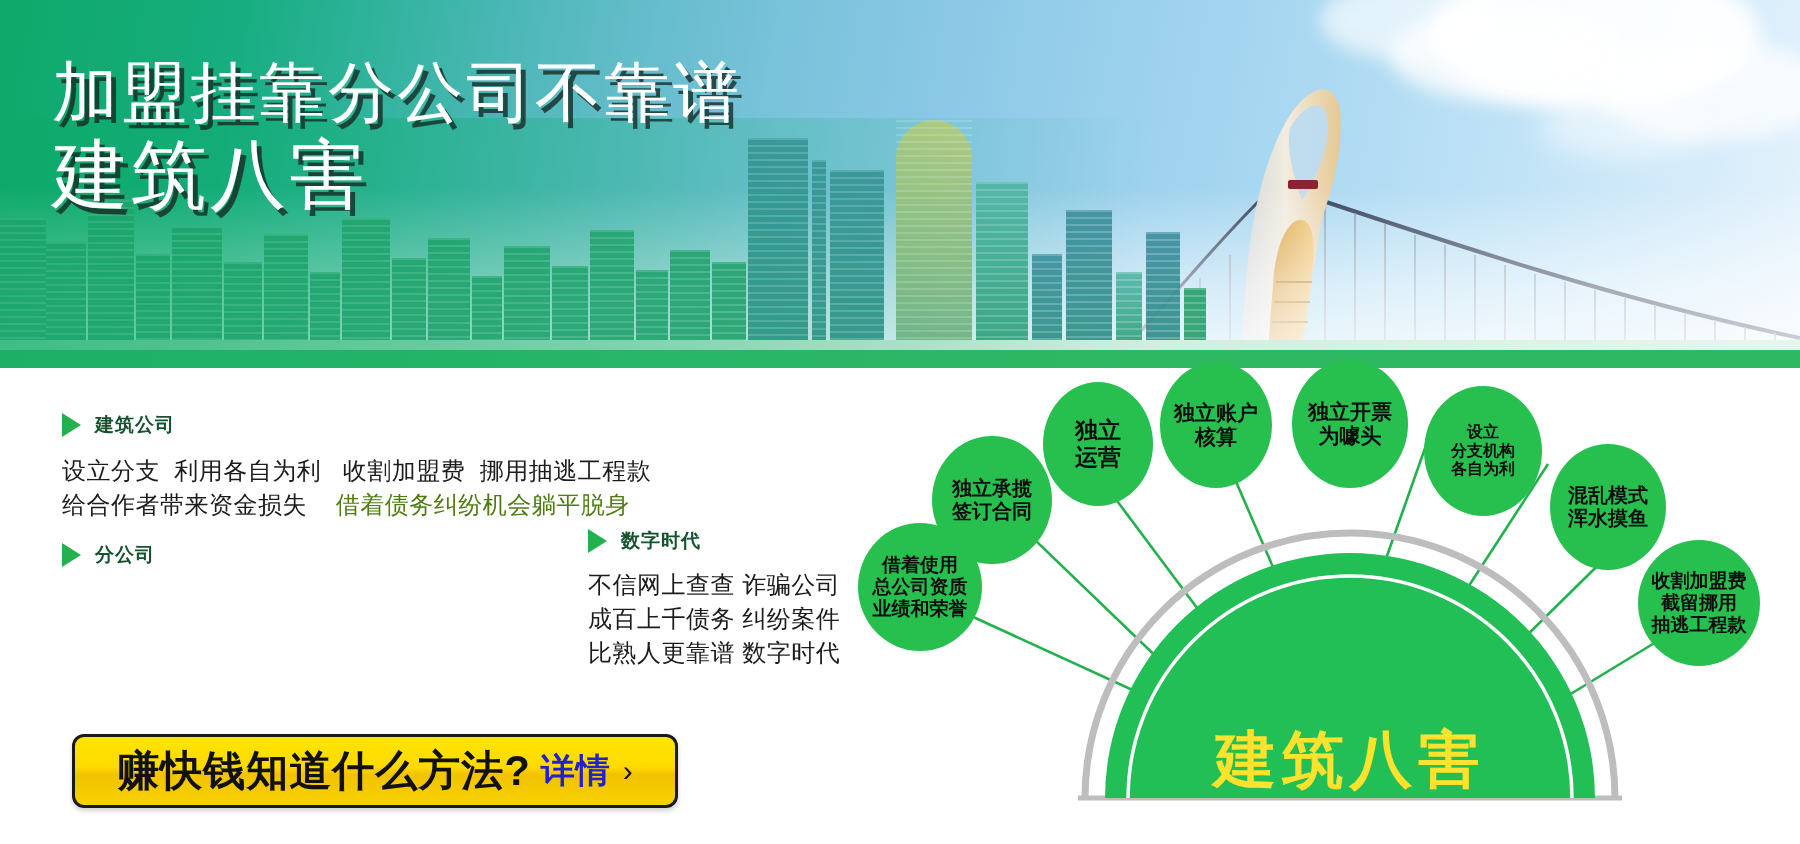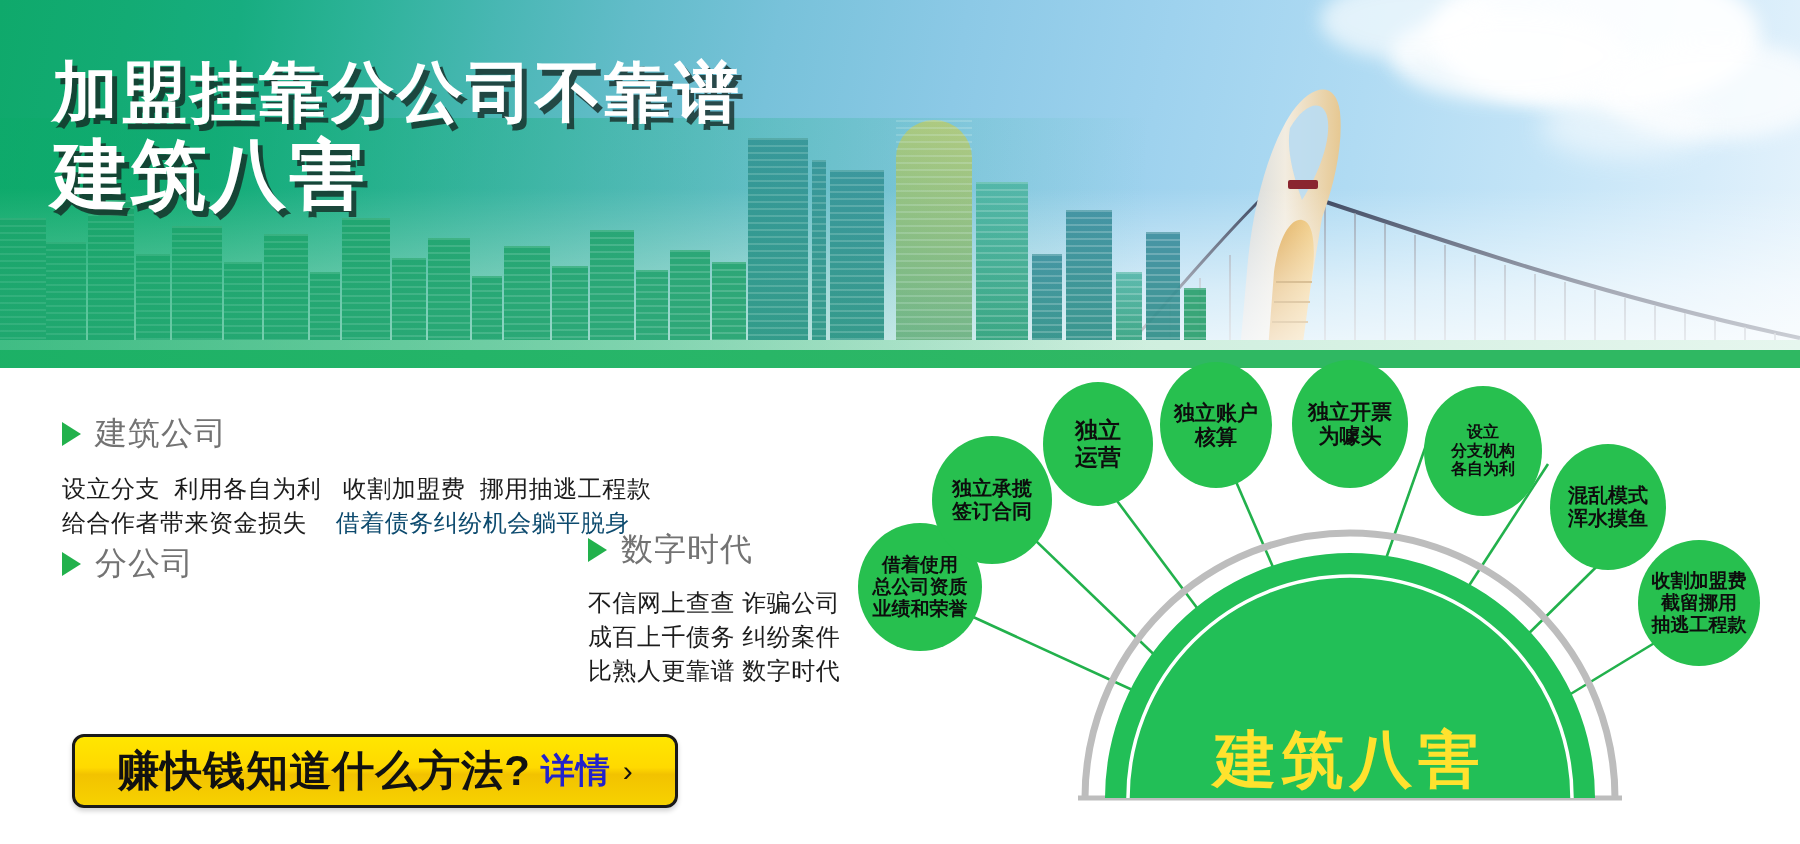--- a/index.html
+++ b/index.html
@@ -57,38 +57,38 @@
     content:"";position:absolute;inset:0;
     background:repeating-linear-gradient(to bottom,rgba(255,255,255,.22) 0 2px,rgba(0,0,0,0) 2px 7px);
   }
 
   
   .bridge{position:absolute;left:1140px;bottom:18px;width:660px;height:300px;}
 
   
   .hero-title{position:absolute;left:52px;top:58px;z-index:6;}
   .hl{
-    color:#ffffff;font-weight:700;line-height:1.04;letter-spacing:3px;
+    color:#ffffff;font-weight:400;line-height:1.04;letter-spacing:3px;
     text-shadow:5px 6px 0 rgba(20,40,35,.78);
     font-family:"Liberation Sans","DejaVu Sans",sans-serif;
   }
   .hl1{font-size:66px;}
   .hl2{font-size:76px;margin-top:8px;}
 
   
   .content{position:absolute;left:0;top:368px;width:1800px;height:476px;background:#fff;}
 
   .sec-head{display:flex;align-items:center;gap:14px;}
   .tri{
     width:0;height:0;border-left:19px solid #22b14c;
     border-top:12px solid transparent;border-bottom:12px solid transparent;
   }
-  .sec-title{color:#737373;font-size:32px;font-weight:400;letter-spacing:1px;}
+  .sec-title{color:#14532d;font-size:19px;font-weight:700;letter-spacing:1px;}
   .body-line{color:#1c1c1c;font-size:24px;line-height:1.42;letter-spacing:.5px;white-space:pre;}
-  .body-line .gr{color:#0c4a6e;}
+  .body-line .gr{color:#4d7c0f;}
 
   .blkA{position:absolute;left:62px;top:44px;width:620px;}
   .blkA .lines{margin-top:16px;}
   .blkB{position:absolute;left:62px;top:174px;width:560px;}
   .blkB .lines{margin-top:16px;}
   .blkC{position:absolute;left:62px;top:280px;width:620px;}
   .blkC .lines{margin-top:16px;}
   .blkD{position:absolute;left:588px;top:160px;width:320px;}
   .blkD .lines{margin-top:14px;}
 

